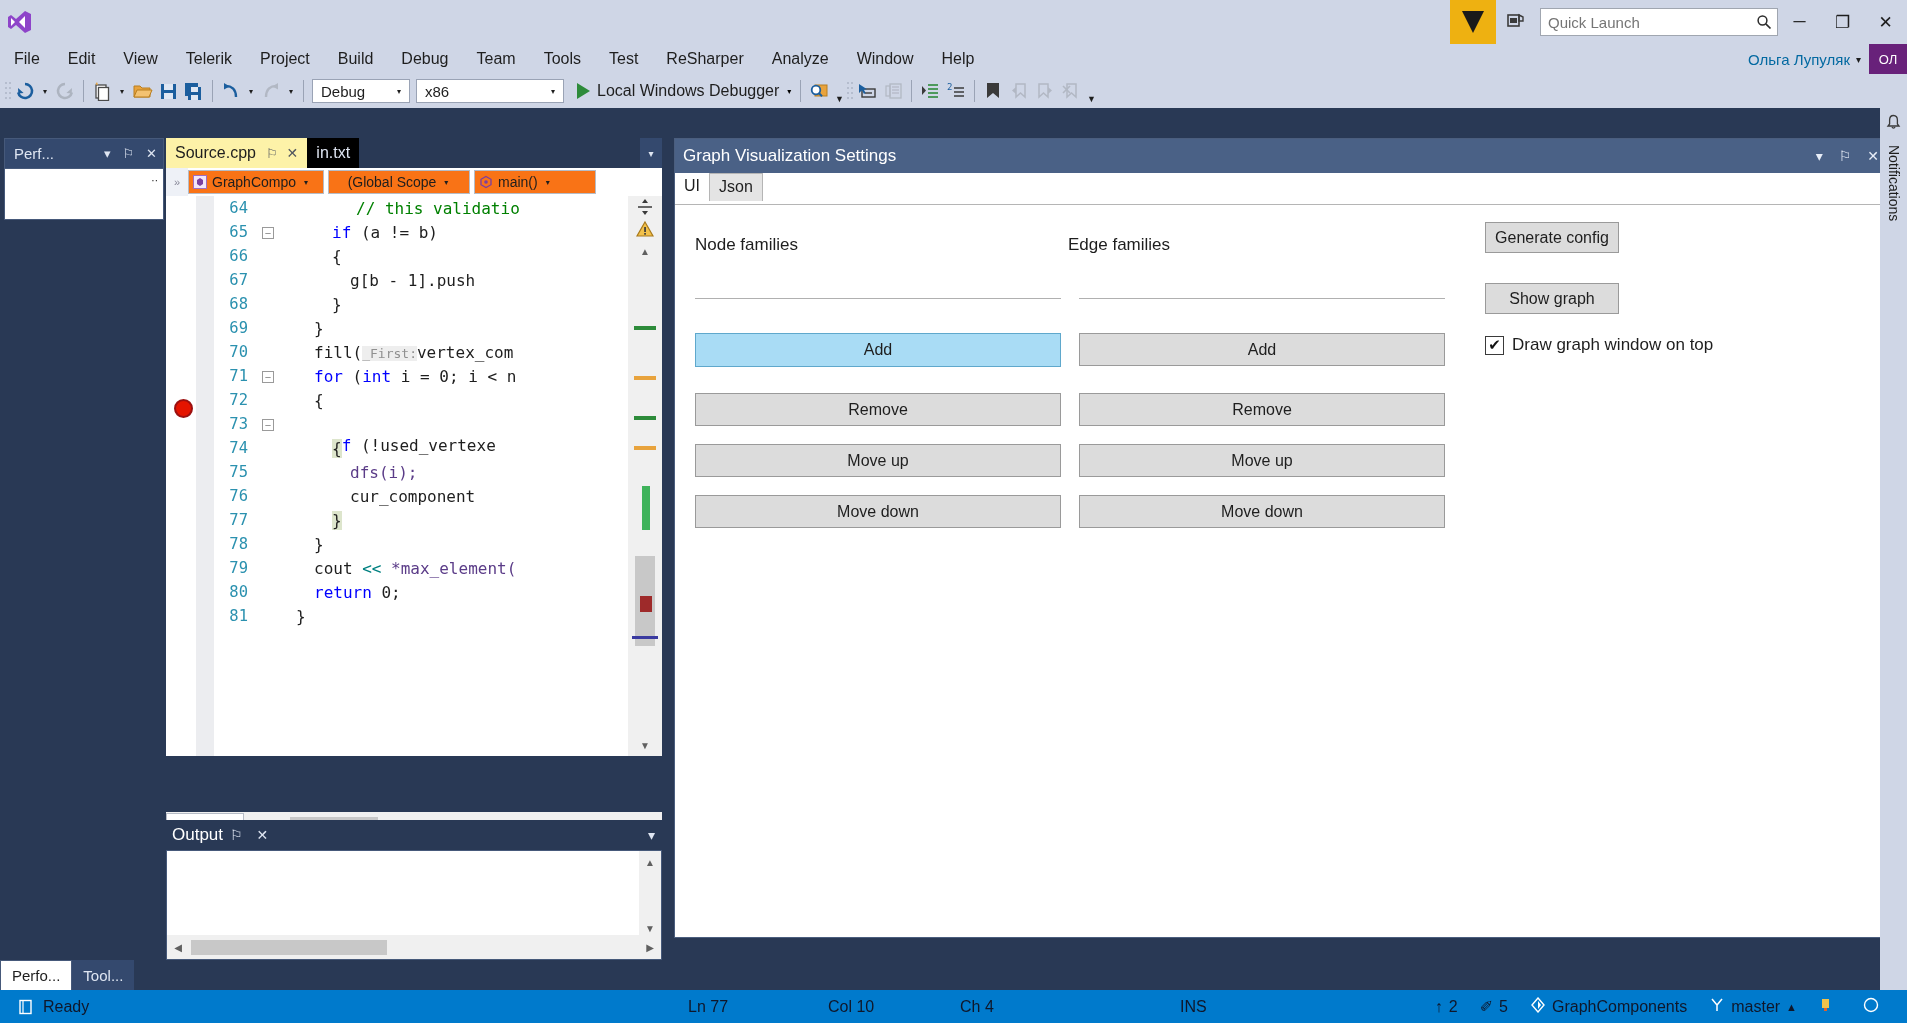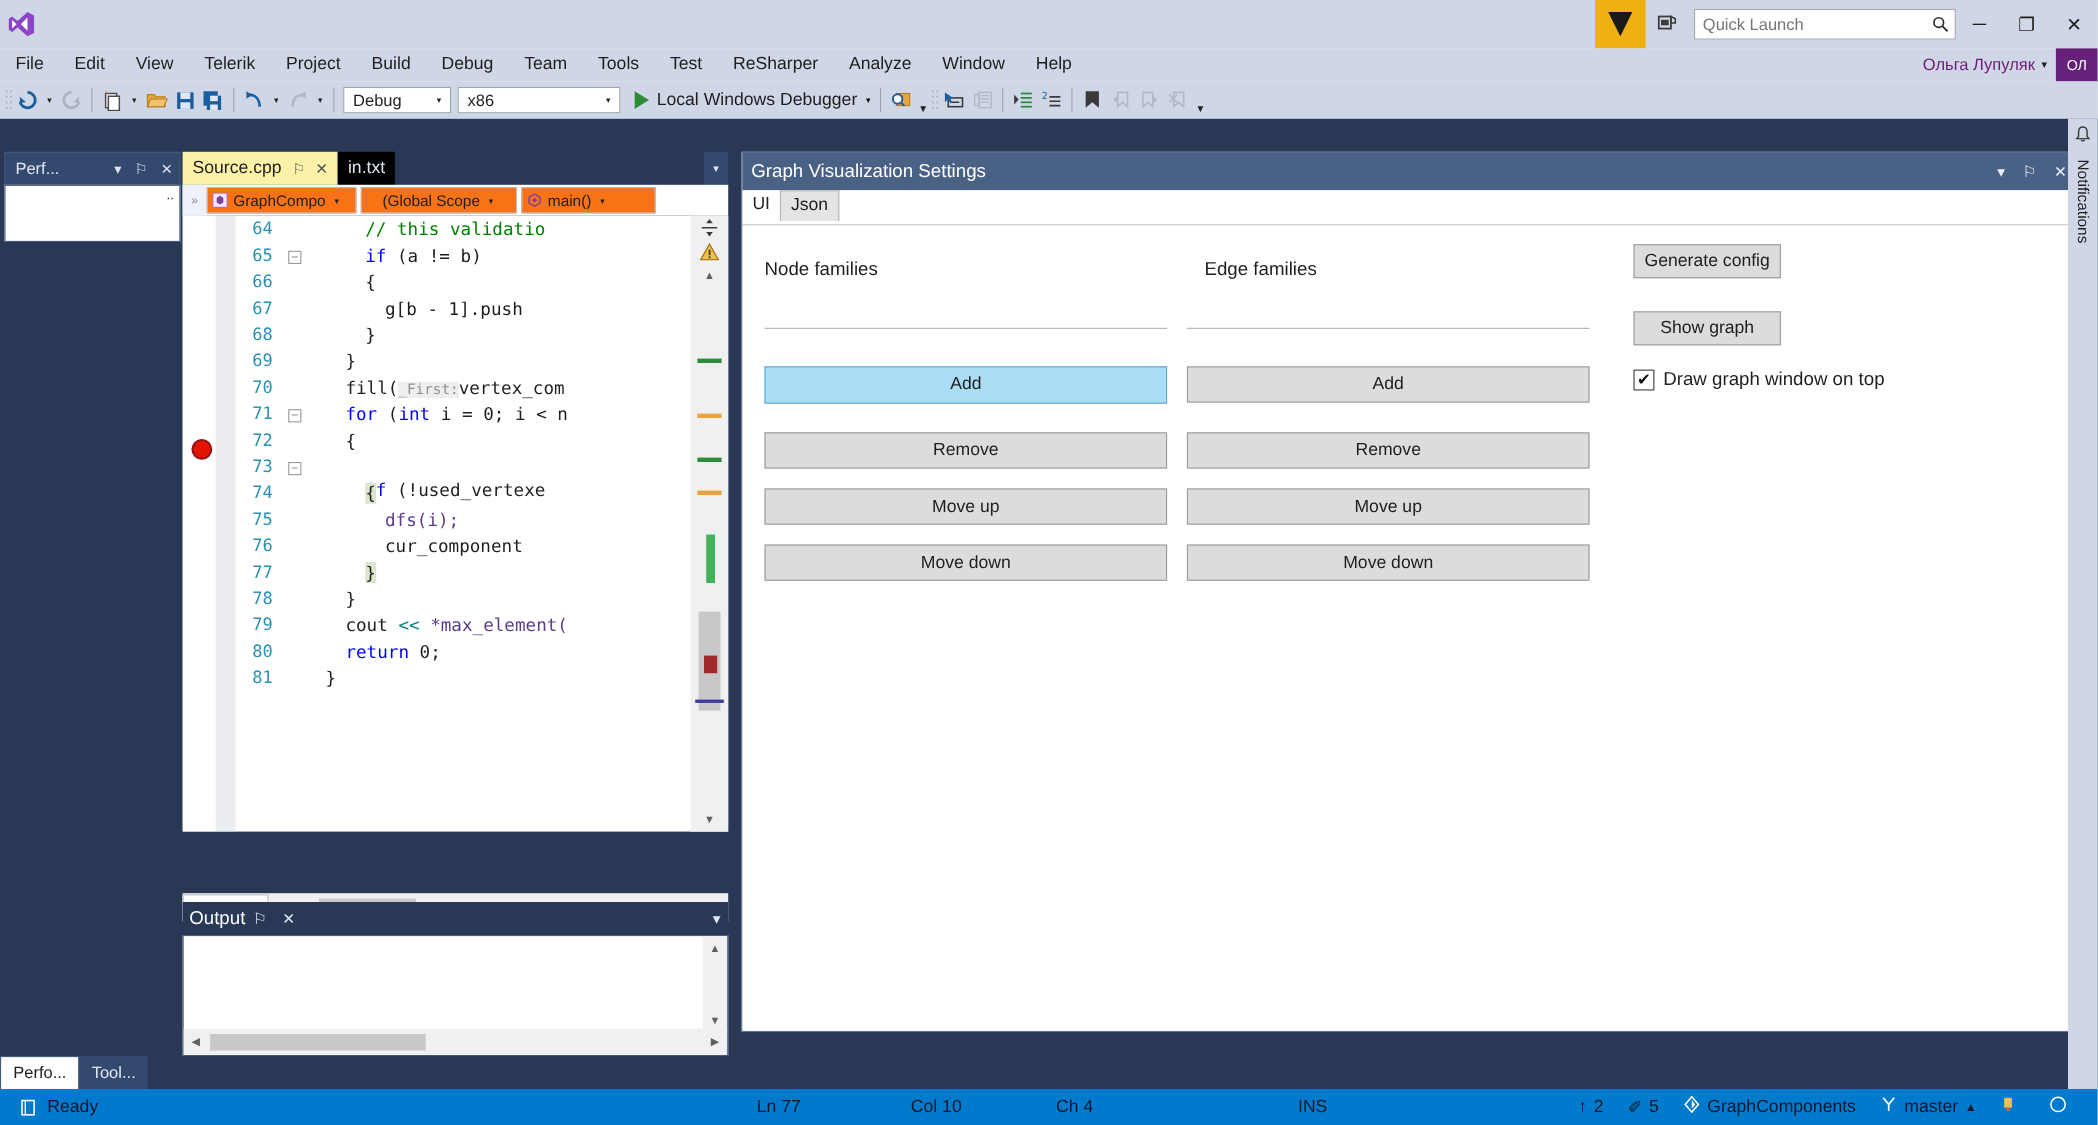--- a/index.html
+++ b/index.html
@@ -56,21 +56,21 @@
     position: absolute; left: 0; top: 44px; width: 1907px; height: 30px;
     background: #cfd6e6; display: flex; align-items: center;
   }
   .menu-item {
     font-size: 16px; color: #1e1e1e; padding: 0 14px; height: 30px;
     display: flex; align-items: center; white-space: nowrap;
   }
   #user-area {
     position: absolute; right: 0; top: 0; height: 30px; display: flex; align-items: center;
   }
-  #user-name { font-size: 15px; color: #701a75; }
+  #user-name { font-size: 15px; color: #0369a1; }
   #user-caret { font-size: 10px; color: #1e1e1e; margin: 0 8px 0 6px; }
   #user-avatar {
     width: 38px; height: 30px; background: #68217a; color: #fff; font-size: 13px;
     display: flex; align-items: center; justify-content: center;
   }
 
   
   #toolbar {
     position: absolute; left: 0; top: 74px; width: 1907px; height: 34px;
     background: #cfd6e6; display: flex; align-items: center; padding-left: 4px;
@@ -146,21 +146,21 @@
   }
   #glyph-margin { position:absolute; left: 0; top: 0; width: 30px; height: 560px; background:#fff; }
   #indicator-margin { position:absolute; left: 30px; top: 0; width: 18px; height: 560px; background:#ecedf0; }
   #codelines { position: absolute; left: 0; top: 0; width: 496px; }
   .cline { height: 24px; display: flex; align-items: center; font-family: "DejaVu Sans Mono", monospace; font-size: 16px; }
   .lnum { width: 92px; text-align: right; padding-right: 10px; color: #2b91af; font-size: 15.5px; }
   .fold { width: 20px; text-align:center; color:#808080; font-size: 13px; font-family:"Liberation Sans",sans-serif; }
   .fold .box { display:inline-block; width:12px;height:12px;border:1px solid #9a9a9a; line-height:10px; font-size:11px; background:#fff;}
   .ctext { white-space: pre; color: #1e1e1e; }
   .kw { color: #0000ff; }
-  .cmt { color: #008000; }
+  .cmt { color: #008000; margin-left: 24px; }
   .fn { color: #5b3c88; }
   .op { color: #008080; }
   .hint { background: #eeeeee; color: #909090; font-size: 13px; }
   .brhl { background: #dde5cc; }
   #bp-dot {
     position: absolute; left: 8px; top: 203px; width: 19px; height: 19px; border-radius: 50%;
     background: #e51400; border: 2px solid #9b1010;
   }
 
   
@@ -728,21 +728,21 @@
     </div>
 
     <div id="gvs-tabs">
       <div class="gvtab">UI</div>
       <div class="gvtab sel">Json</div>
     </div>
     <div id="gvs-tabline"></div>
 
     <div id="gvs-content">
       <div class="col-label" style="left:20px;top:30px">Node families</div>
-      <div class="col-label" style="left:420px;top:30px">Edge families</div>
+      <div class="col-label" style="left:393px;top:30px">Edge families</div>
 
       <div class="listbox" style="left:20px;top:90px;width:366px;height:4px"></div>
       <div class="listbox" style="left:404px;top:90px;width:366px;height:4px"></div>
 
       <div class="winbutton hl" style="left:20px;top:128px;width:366px;height:34px">Add</div>
       <div class="winbutton" style="left:20px;top:188px;width:366px;height:33px">Remove</div>
       <div class="winbutton" style="left:20px;top:239px;width:366px;height:33px">Move up</div>
       <div class="winbutton" style="left:20px;top:290px;width:366px;height:33px">Move down</div>
 
       <div class="winbutton" style="left:404px;top:128px;width:366px;height:33px">Add</div>

